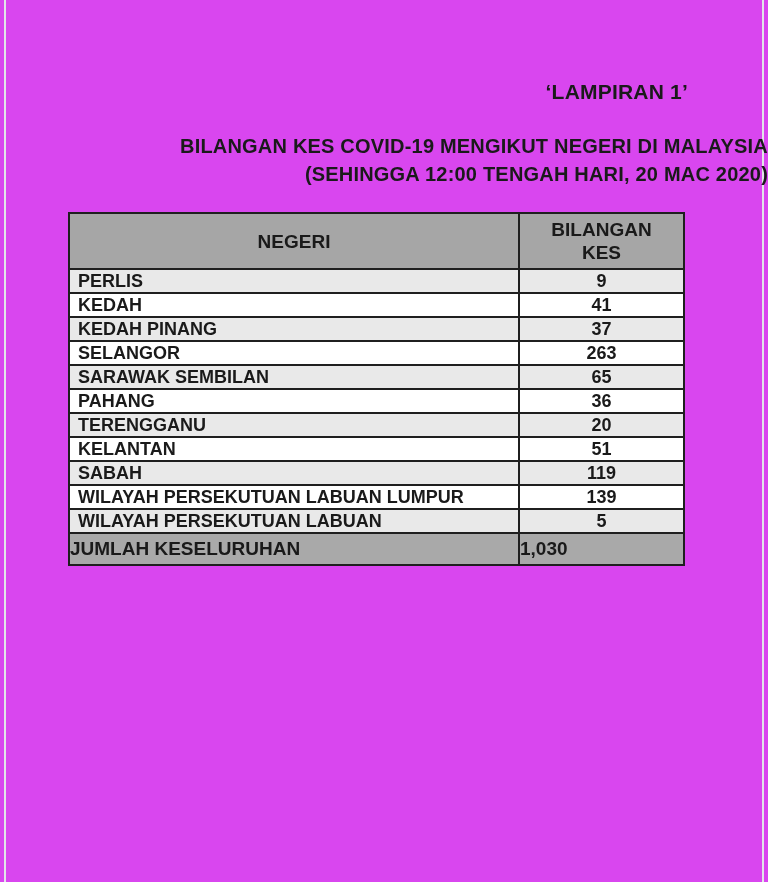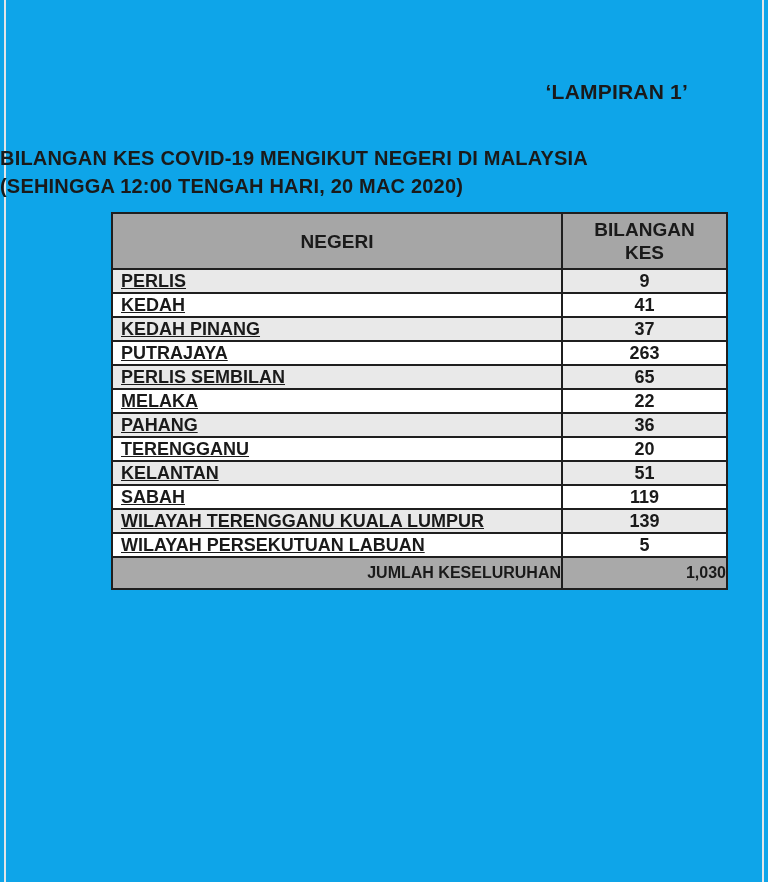--- a/index.html
+++ b/index.html
@@ -16,59 +16,58 @@
     font-family: "Liberation Sans", "DejaVu Sans", sans-serif;
     background: #ffffff;
     color: var(--text-color);
     position: relative;
     overflow: hidden;
   }
   .page {
     position: relative;
     width: 768px;
     height: 882px;
-    background: #0ea5e9;
+    background: #d946ef;
   }
   .edge-left, .edge-right {
     position: absolute;
     top: 0; bottom: 0;
     width: 2px;
     background: var(--edge-line);
   }
   .edge-left  { left: 4px; }
   .edge-right { right: 4px; }
 
   .annex {
     position: absolute;
     top: 80px;
     right: 80px;
     font-size: 21px;
     font-weight: 700;
     letter-spacing: 0.2px;
   }
   .doc-title {
     position: absolute;
-    top: 144px;
+    top: 132px;
     left: 0;
     width: 768px;
-    text-align: left;
+    text-align: right;
     font-size: 20px;
     font-weight: 700;
     line-height: 28px;
     letter-spacing: 0.2px;
   }
   table.cases {
     position: absolute;
     top: 212px;
     left: 68px;
     width: 615px;
     border-collapse: collapse;
     table-layout: fixed;
     font-weight: 700;
-    margin-left: 43px;
   }
   table.cases col.c1 { width: 450px; }
   table.cases col.c2 { width: 165px; }
   table.cases th, table.cases td {
     border: 2px solid var(--border-color);
     color: var(--text-color);
   }
   thead th {
     background: var(--header-bg);
     height: 56px;
@@ -76,29 +75,29 @@
     text-align: center;
     vertical-align: middle;
     line-height: 23px;
   }
   tbody td {
     height: 24px;
     font-size: 18px;
     vertical-align: middle;
     line-height: 20px;
   }
-  tbody td.negeri { text-align: left; padding-left: 8px; text-decoration: underline; }
+  tbody td.negeri { text-align: left; padding-left: 8px; }
   tbody td.kes    { text-align: center; }
   tbody tr:nth-child(odd) td { background: var(--row-alt-bg); }
   tbody tr:nth-child(even) td { background: #ffffff; }
   tfoot td {
     background: var(--total-bg);
     height: 32px;
-    font-size: 16px;
-    text-align: right;
+    font-size: 19px;
+    text-align: left;
     vertical-align: middle;
   }
 </style>
 </head>
 <body>
 
 <div class="page">
   <div class="edge-left"></div>
   <div class="edge-right"></div>
 
@@ -130,49 +129,45 @@
       </tr>
       <tr>
         <td class="negeri">KEDAH</td>
         <td class="kes">41</td>
       </tr>
       <tr>
         <td class="negeri">KEDAH PINANG</td>
         <td class="kes">37</td>
       </tr>
       <tr>
-        <td class="negeri">PUTRAJAYA</td>
+        <td class="negeri">SELANGOR</td>
         <td class="kes">263</td>
       </tr>
       <tr>
-        <td class="negeri">PERLIS SEMBILAN</td>
+        <td class="negeri">SARAWAK SEMBILAN</td>
         <td class="kes">65</td>
-      </tr>
-      <tr>
-        <td class="negeri">MELAKA</td>
-        <td class="kes">22</td>
       </tr>
       <tr>
         <td class="negeri">PAHANG</td>
         <td class="kes">36</td>
       </tr>
       <tr>
         <td class="negeri">TERENGGANU</td>
         <td class="kes">20</td>
       </tr>
       <tr>
         <td class="negeri">KELANTAN</td>
         <td class="kes">51</td>
       </tr>
       <tr>
         <td class="negeri">SABAH</td>
         <td class="kes">119</td>
       </tr>
       <tr>
-        <td class="negeri">WILAYAH TERENGGANU KUALA LUMPUR</td>
+        <td class="negeri">WILAYAH PERSEKUTUAN LABUAN LUMPUR</td>
         <td class="kes">139</td>
       </tr>
       <tr>
         <td class="negeri">WILAYAH PERSEKUTUAN LABUAN</td>
         <td class="kes">5</td>
       </tr>
     </tbody>
     <tfoot>
       <tr>
         <td>JUMLAH KESELURUHAN</td>

